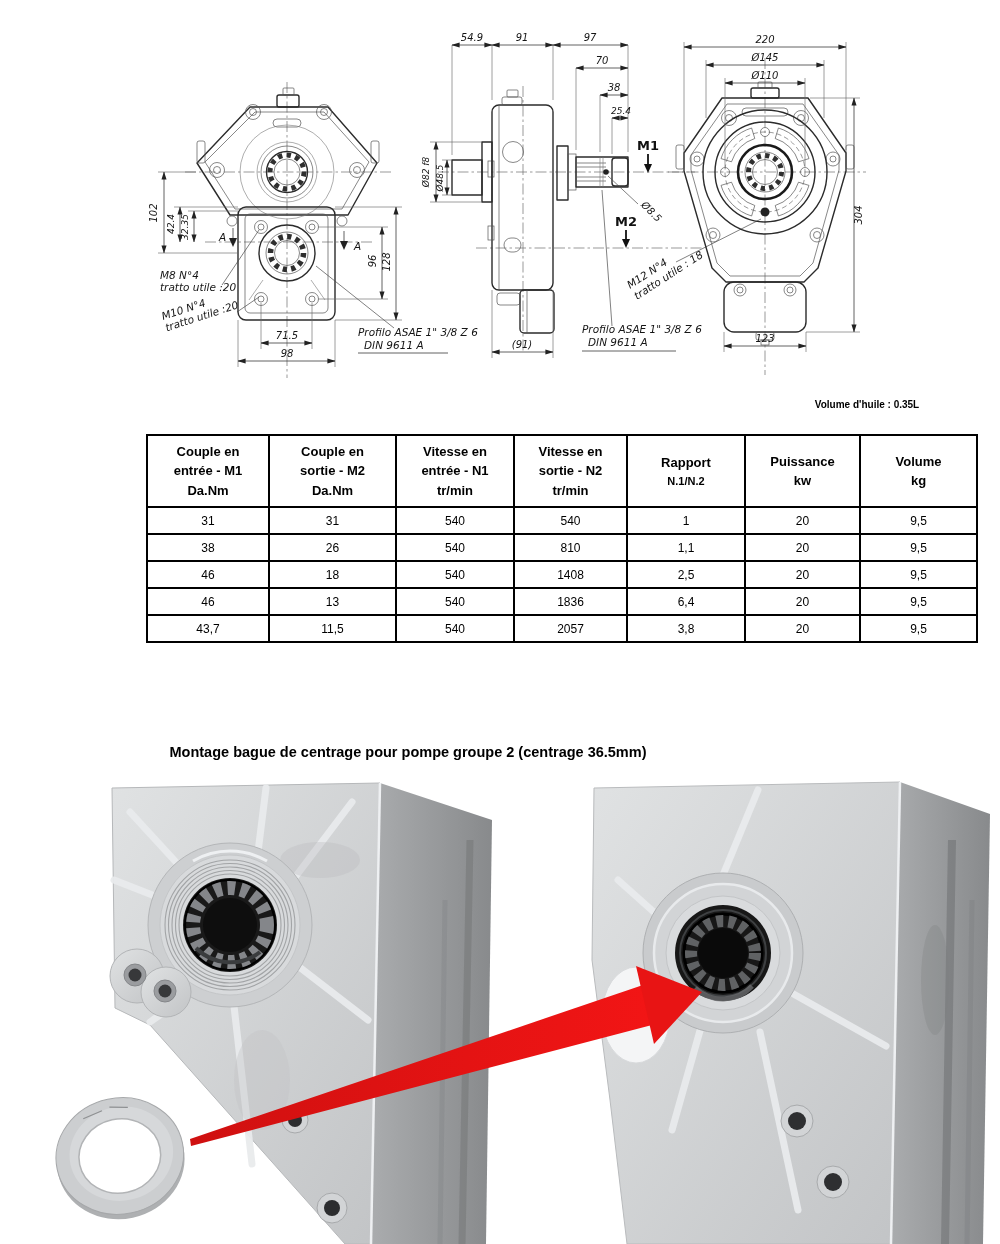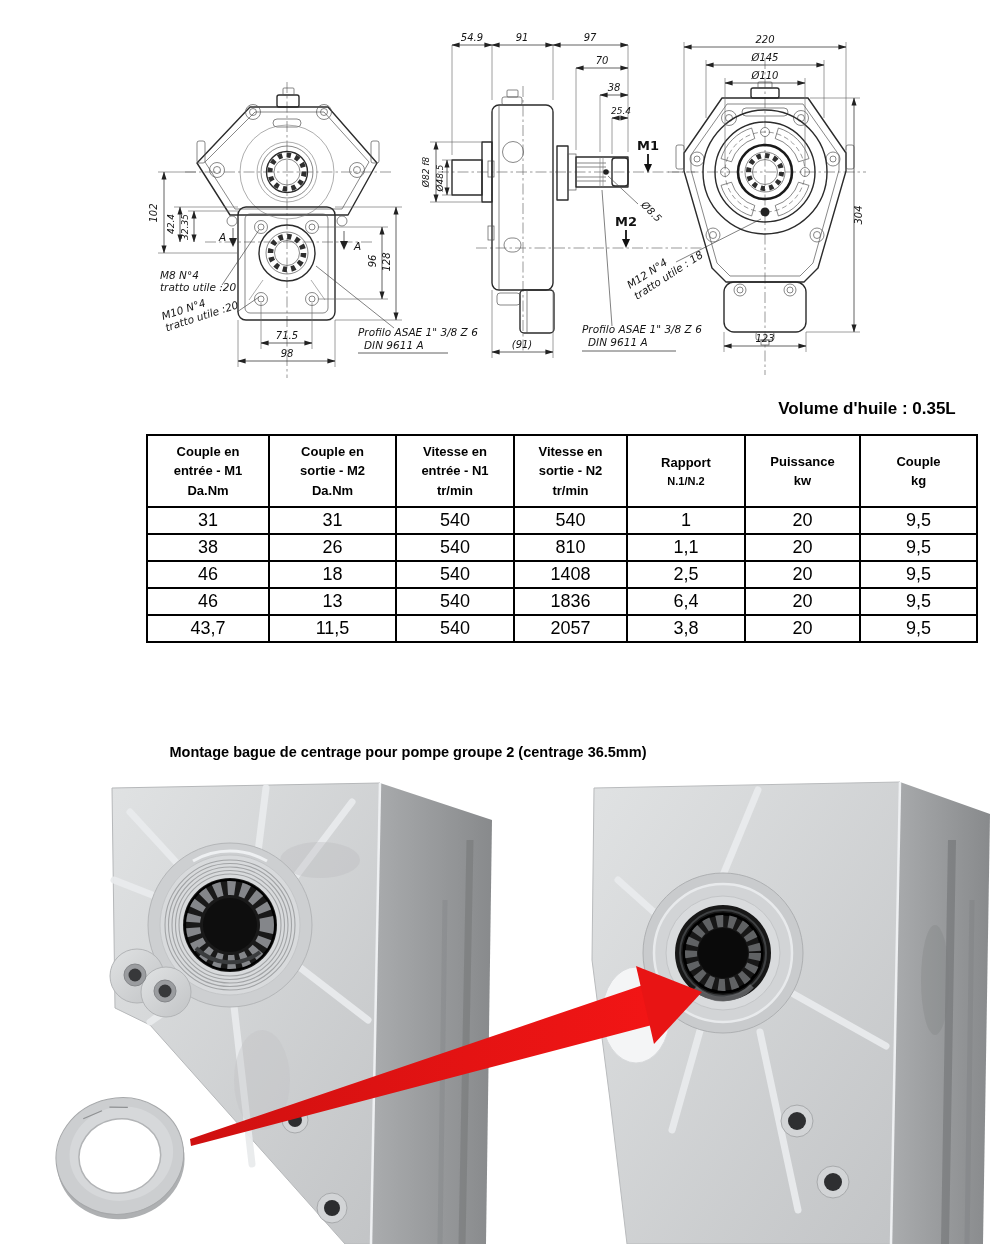--- a/index.html
+++ b/index.html
@@ -14,31 +14,31 @@
   #drawing .dim{stroke:#3a3a3a;stroke-width:.8;fill:none;}
   #drawing .ext{stroke:#6a6a6a;stroke-width:.65;fill:none;}
   #drawing .ldr{stroke:#4a4a4a;stroke-width:.7;fill:none;}
   #drawing text{fill:#151515;}
   #drawing .dt{font:italic 10px "DejaVu Sans",sans-serif;}
   #drawing .dts{font:italic 9px "DejaVu Sans",sans-serif;}
   #drawing .lb{font:italic 10.5px "DejaVu Sans",sans-serif;}
   #drawing .bld{font:bold 13px "DejaVu Sans",sans-serif;fill:#111;}
   
   #oil-note{position:absolute;top:399px;left:737px;width:260px;text-align:center;
-            font-weight:700;font-size:17px;}
+            font-weight:700;font-size:10px;}
   #caption{position:absolute;top:744px;left:0;width:816px;text-align:center;
            font-weight:700;font-size:14.5px;}
   
   #spec-table{position:absolute;top:434px;left:115px;}
   #spec-table table{border-collapse:collapse;table-layout:fixed;width:830px;background:#fff;margin-left:31px;}
   #spec-table th,#spec-table td{border:2px solid #000;text-align:center;vertical-align:middle;}
   #spec-table th{height:66px;font-size:13px;font-weight:700;line-height:1.5;padding:2px;}
   #spec-table th span{display:block;}
   #spec-table th span.small{font-size:11px;}
-  #spec-table td{height:23px;font-size:18px;padding:1px 8px;}
+  #spec-table td{height:23px;font-size:12px;padding:1px 8px;}
   
   #photos{position:absolute;top:780px;left:0;}
 </style>
 </head>
 <body>
 
 <div class="page">
 
   <svg id="drawing" width="1000" height="398" viewBox="0 0 1000 398">
     <defs>
@@ -314,21 +314,21 @@
           </th>
           <th>
             <span>Rapport</span>
               <span class="small">N.1/N.2</span>
           </th>
           <th>
             <span>Puissance</span>
               <span>kw</span>
           </th>
           <th>
-            <span>Couple</span>
+            <span>Volume</span>
               <span>kg</span>
           </th>
         </tr>
       </thead>
       <tbody>
         <tr>
           <td>31</td>
             <td>31</td>
             <td>540</td>
             <td>540</td>

